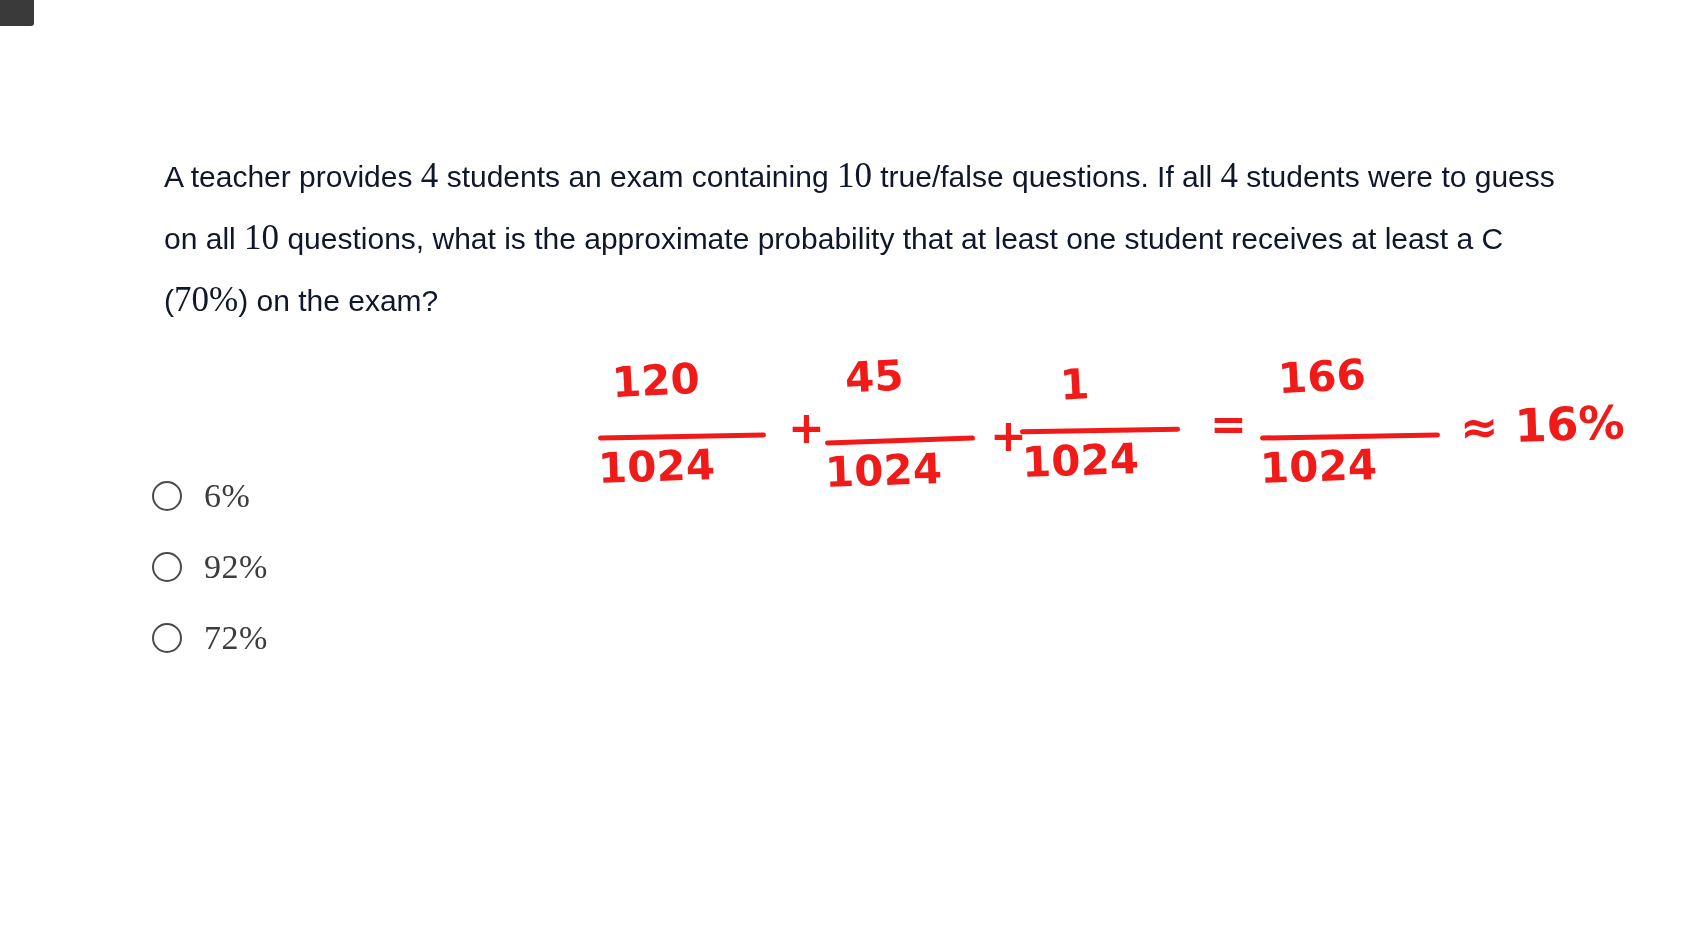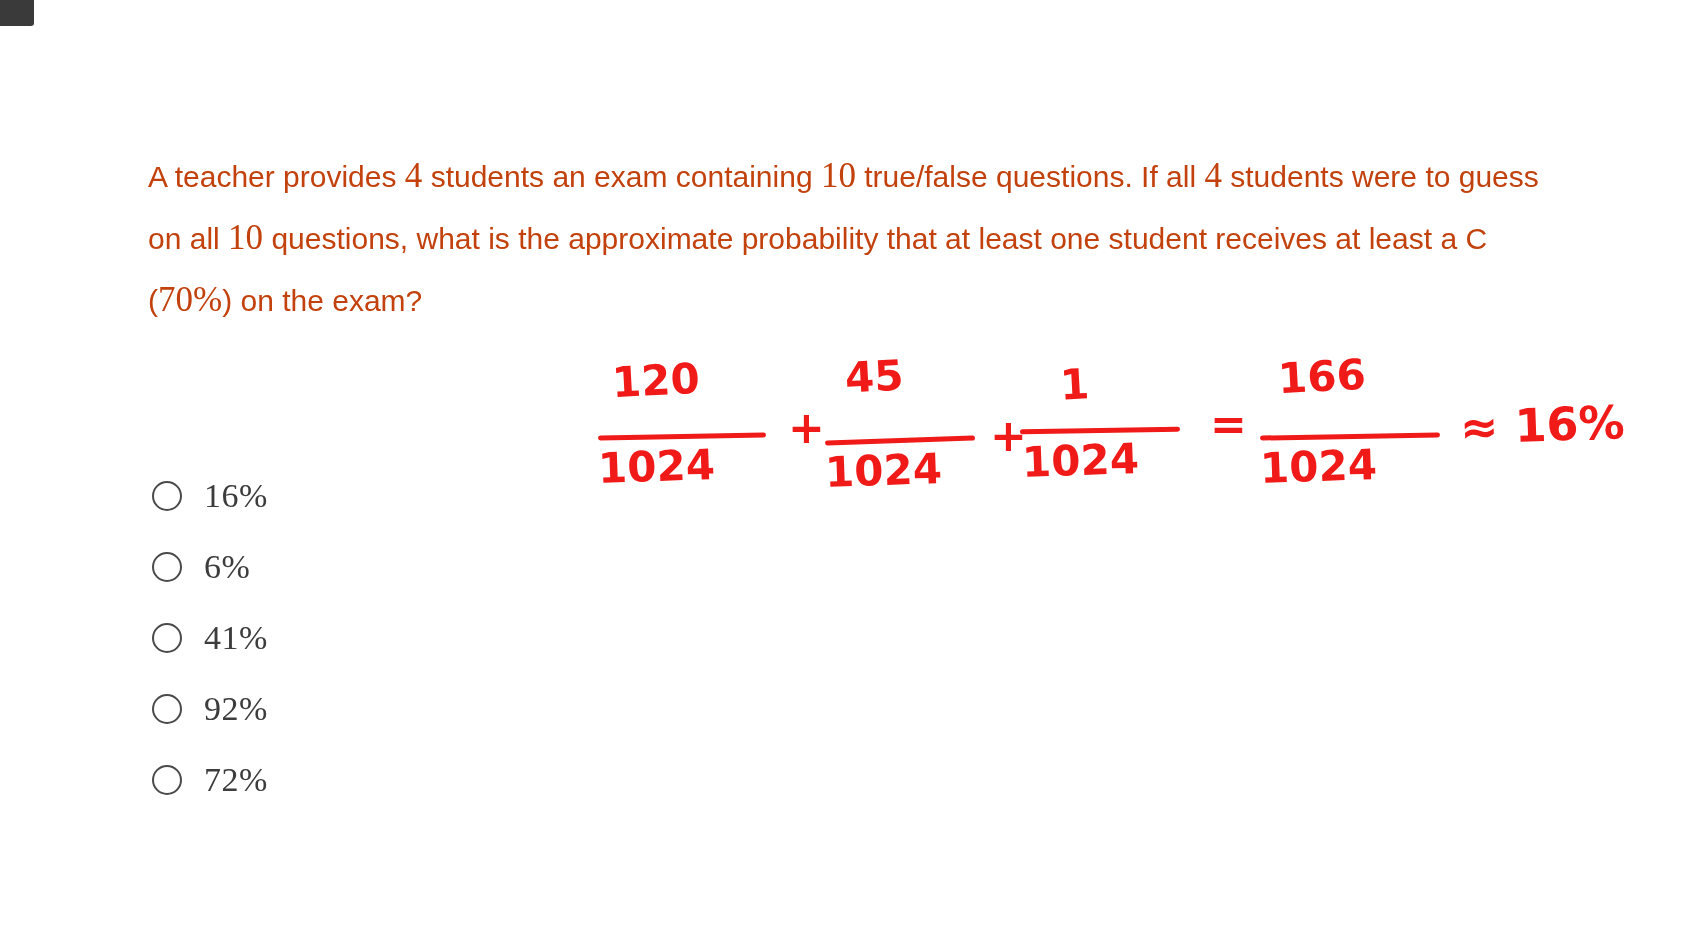--- a/index.html
+++ b/index.html
@@ -21,26 +21,26 @@
     left: 0;
     top: 0;
     width: 34px;
     height: 26px;
     background: #3a3a3a;
     border-bottom-right-radius: 3px;
   }
 
   .question-block {
     position: absolute;
-    left: 148px;
+    left: 164px;
     top: 145px;
     width: 1400px;
     font-size: 30px;
     line-height: 61px;
-    color: #c2410c;
+    color: #0f172a;
     font-family: "Liberation Sans", sans-serif;
   }
   .question-block .serif {
     font-family: "Liberation Serif", serif;
     font-size: 35px;
   }
 
   .choices {
     position: absolute;
     left: 152px;
@@ -135,29 +135,21 @@
 
 <div class="corner-artifact"></div>
 
 <div class="question-block">
   <span>A teacher provides </span><span class="serif">4</span><span> students an exam containing </span><span class="serif">10</span><span> true/false questions. If all </span><span class="serif">4</span><span> students were to guess on all </span><span class="serif">10</span><span> questions, what is the approximate probability that at least one student receives at least a C (</span><span class="serif">70%</span><span>) on the exam?</span>
 </div>
 
 <div class="choices">
   <div class="choice-row">
     <span class="radio"></span>
-    <span class="choice-label">16%</span>
-  </div>
-  <div class="choice-row">
-    <span class="radio"></span>
     <span class="choice-label">6%</span>
-  </div>
-  <div class="choice-row">
-    <span class="radio"></span>
-    <span class="choice-label">41%</span>
   </div>
   <div class="choice-row">
     <span class="radio"></span>
     <span class="choice-label">92%</span>
   </div>
   <div class="choice-row">
     <span class="radio"></span>
     <span class="choice-label">72%</span>
   </div>
 </div>

